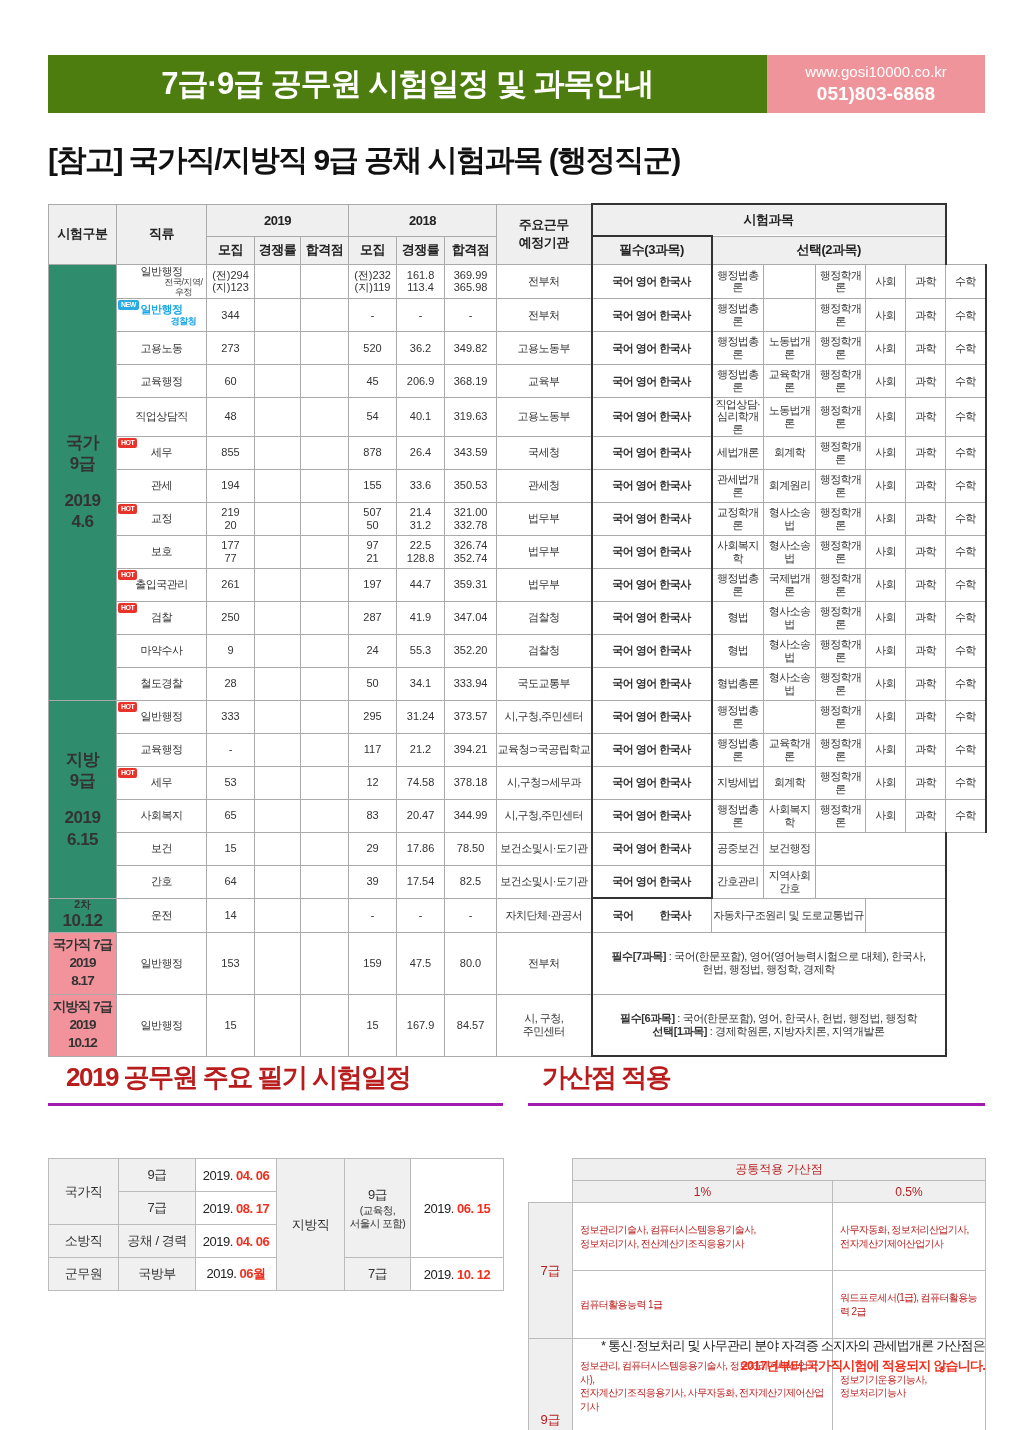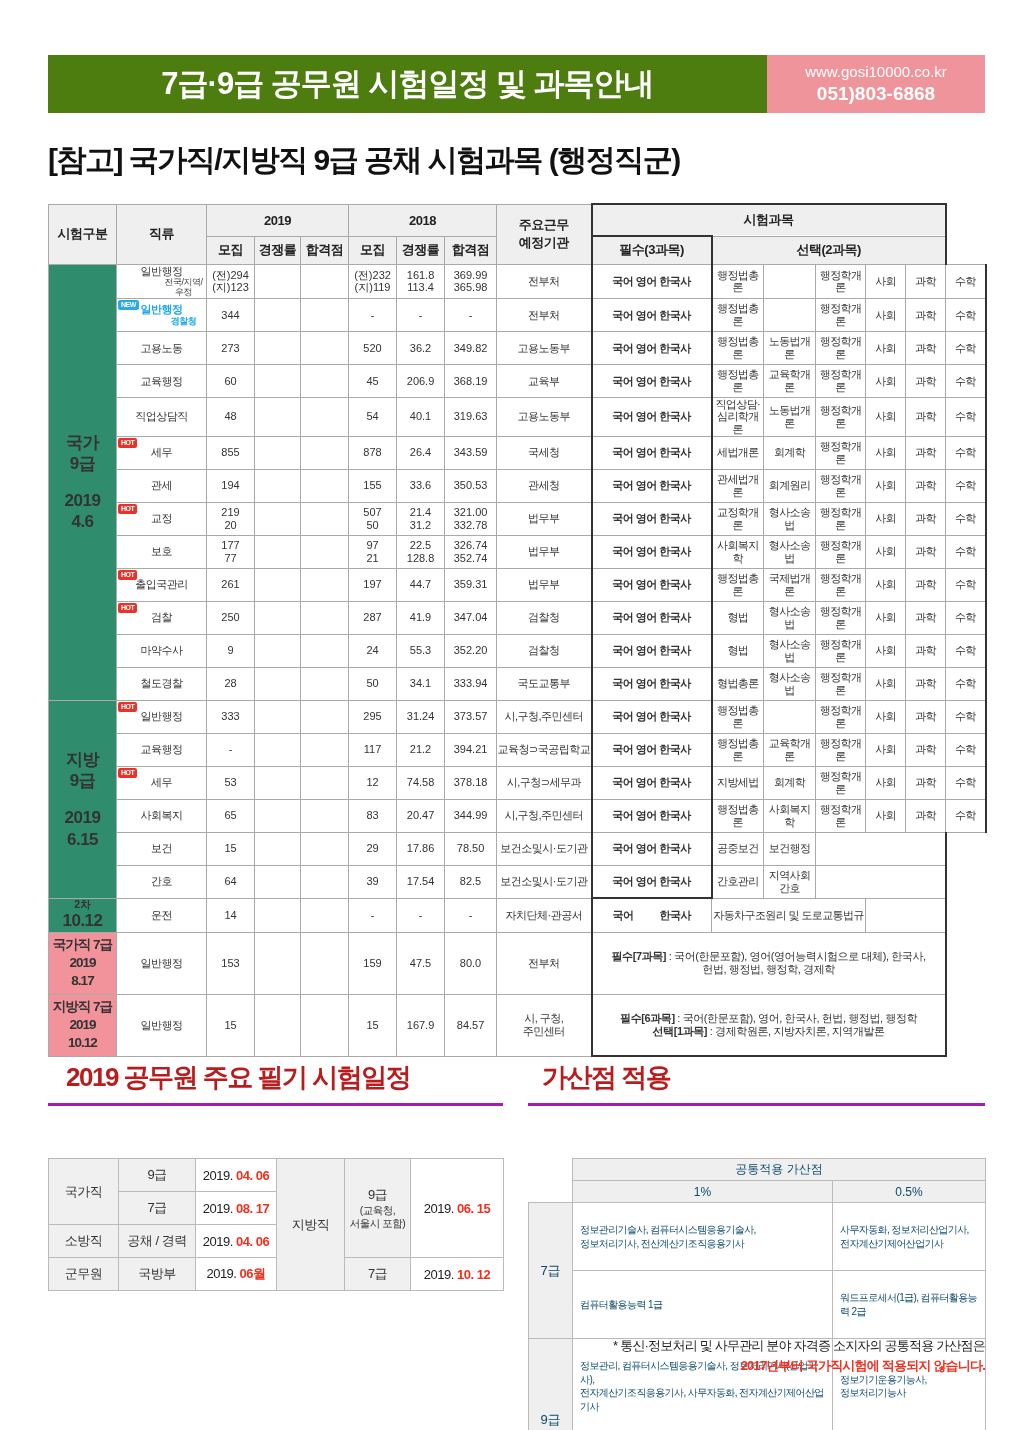--- a/index.html
+++ b/index.html
@@ -68,21 +68,21 @@
   .sched-table { position:absolute; left:48px; top:1158px; width:455px; }
   .sched-table td { border:1px solid #bbb; text-align:center; vertical-align:middle; height:33px;
                     font-size:13px; color:#333; letter-spacing:-0.5px; white-space:pre-line; }
   .sched-table .lbl { background:#f0f0f0; }
   .sched-table .lbl-sub { font-size:10.5px; line-height:1.2; }
   .sched-table .date { background:#fff; font-size:13px; color:#222; }
   .sched-table .date .red { color:#f0301f; font-weight:bold; }
 
   
   .bonus-table { position:absolute; left:528px; top:1158px; width:457px; }
-  .bonus-table th, .bonus-table td { border:1px solid #bbb; vertical-align:middle; color:#0c4a6e;margin-top:15px; }
+  .bonus-table th, .bonus-table td { border:1px solid #bbb; vertical-align:middle; color:#b91c1c;margin-top:15px; }
   .bonus-table th { background:#efefef; font-size:12px; font-weight:normal; height:22px; text-align:center; }
   .bonus-table .corner { background:#fff; border-left:none; border-top:none; }
   .bonus-table .grade { background:#efefef; text-align:center; font-size:13px; }
   .bonus-table td.item { font-size:10px; letter-spacing:-0.6px; text-align:left; padding:20px 7px;
                          white-space:pre-line; line-height:1.35; background:#fff; }
   .bonus-table tr.tall td { height:38px; }
   .bonus-table tr.short td { height:23px; }
 
   .bonus-note { position:absolute; left:528px; top:1336px; width:457px; text-align:right;
                 font-size:13px; color:#222; letter-spacing:-0.8px; line-height:1.55; }
@@ -592,17 +592,17 @@
 정보처리기능사</td>
     </tr>
     <tr class="short">
       <td class="item">컴퓨터활용능력 1급</td>
       <td class="item">워드프로세서(1급), 컴퓨터활용능력 2급</td>
     </tr>
   </tbody>
     </table>
 
   <div class="bonus-note">
-    <div>* 통신·정보처리 및 사무관리 분야 자격증 소지자의 공통적용 가산점은</div>
+    <div>* 통신·정보처리 및 사무관리 분야 자격증 소지자의 관세법개론 가산점은</div>
     <div class="red">2017년부터 국가직시험에 적용되지 않습니다.</div>
   </div>
 
 </div>
 
 </body></html>

